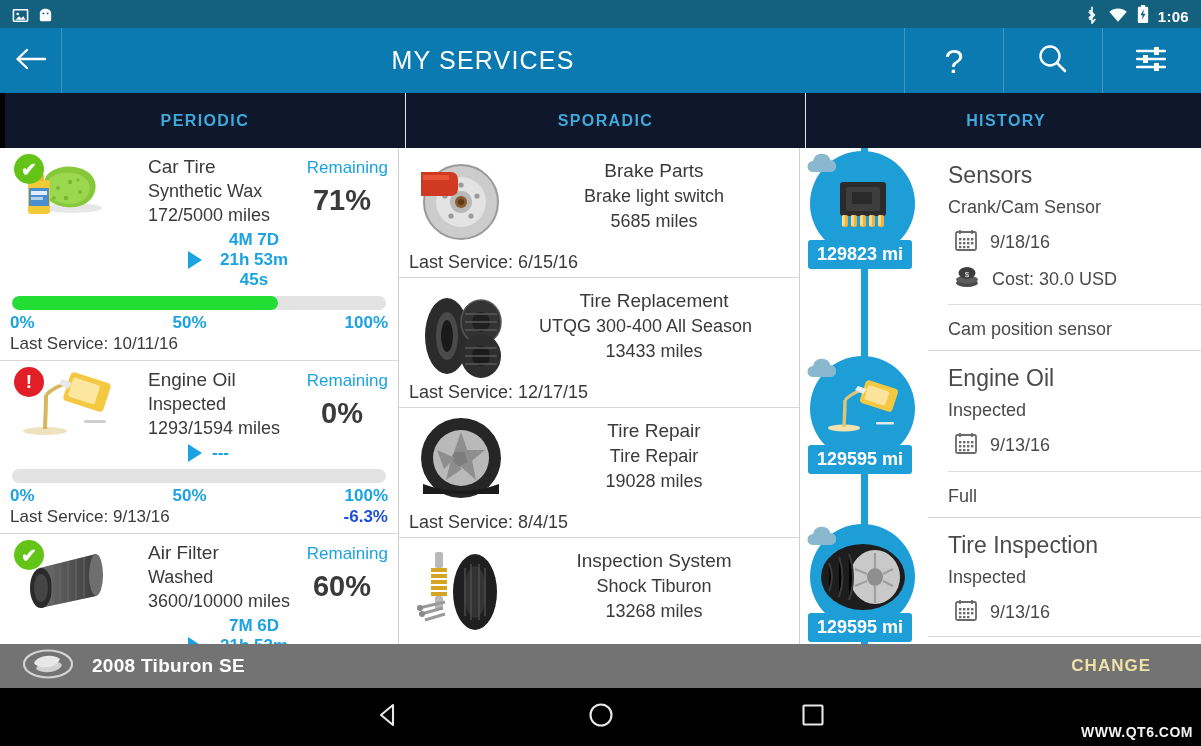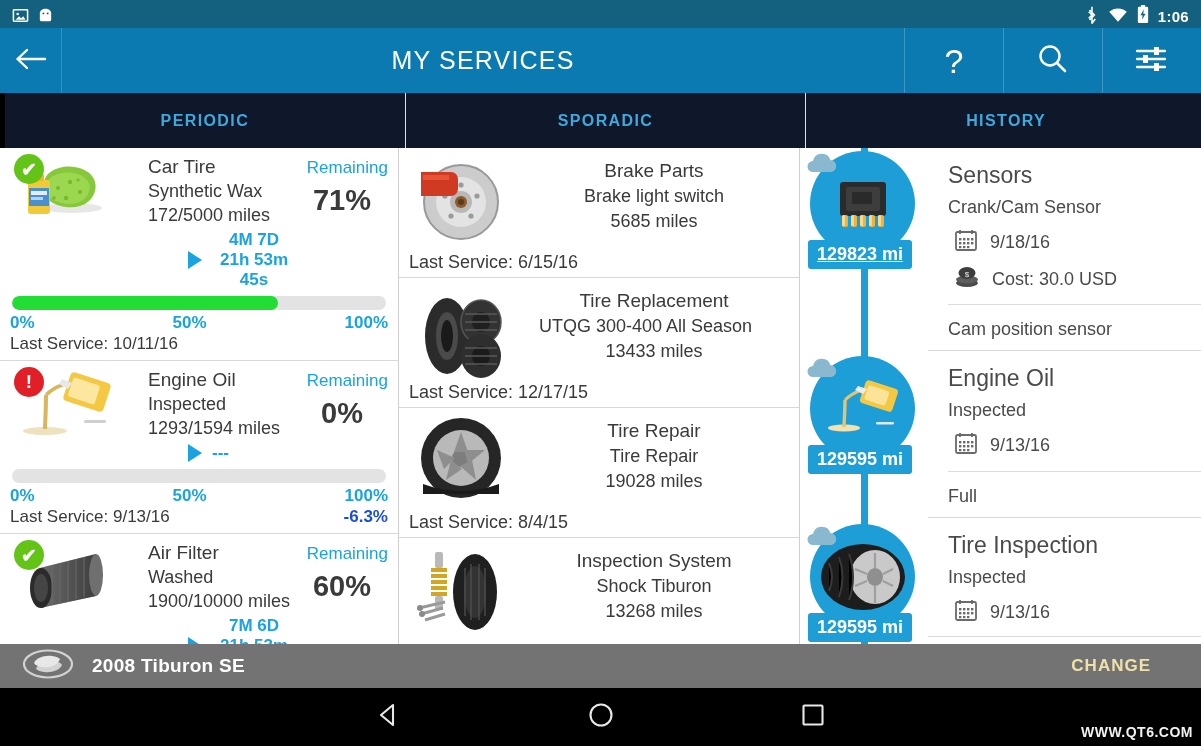--- a/index.html
+++ b/index.html
@@ -311,21 +311,21 @@
               <ellipse cx="31" cy="50" rx="7" ry="14" fill="#454545"></ellipse>
               <ellipse cx="86" cy="37" rx="7" ry="21" fill="#6f6f6f"></ellipse>
               <g stroke="#6a6a6a" stroke-width="1">
                 <path d="M42 27v40M50 25v40M58 23v40M66 21v40M74 19v40"></path>
               </g>
             </svg>
           </div>
           <div class="p-mid">
             <div class="p-name">Air Filter</div>
             <div class="p-sub">Washed</div>
-            <div class="p-miles">1900/10000 miles</div>
+            <div class="p-miles">3600/10000 miles</div>
             <div class="p-timerow">
               <span class="tri"></span>
               <span class="p-time">7M 6D 21h 53m 45s</span>
             </div>
           </div>
           <div class="p-right">
             <div class="p-rem">Remaining</div>
             <div class="p-pct">60%</div>
           </div>
         </div>
@@ -469,21 +469,21 @@
                   <rect x="43" y="41" width="3" height="11" rx="1.5"></rect>
                 <rect x="52" y="41" width="3" height="11" rx="1.5"></rect>
               </g>
             </svg>
           </div>
           <div class="tl-cloud" style="top:4px;">
             <svg width="34" height="24" viewBox="0 0 34 24">
                 <path d="M9 20h17a6 6 0 0 0 .4-12A9 9 0 0 0 9 9a5.5 5.5 0 0 0 0 11z" fill="#8ab9cf"></path>
               </svg>
           </div>
-          <div class="tl-pill" style="top:92px;text-decoration:underline;">129823 mi</div>
+          <div class="tl-pill" style="top:92px;">129823 mi</div>
         </div>
 
         <div class="tl-node" style="top:205px;">
           <div class="tl-circle" style="top:3px;">
             <svg width="82" height="62" viewBox="0 0 82 62">
               <ellipse cx="22" cy="50" rx="16" ry="3.4" fill="#f2e2b0"></ellipse>
               <path d="M23 22c0 12-1 22-1 27" stroke="#e3c477" stroke-width="3.4" fill="none"></path>
               <path d="M23 22c5-5 11-8 17-10" stroke="#e3c477" stroke-width="3" fill="none"></path>
               <rect x="40" y="6" width="34" height="24" rx="3.5" transform="rotate(18 57 18)" fill="#f5c842"></rect>
               <rect x="44" y="10" width="22" height="15" rx="2" transform="rotate(18 55 17)" fill="#fdf0c0" opacity=".7"></rect>

